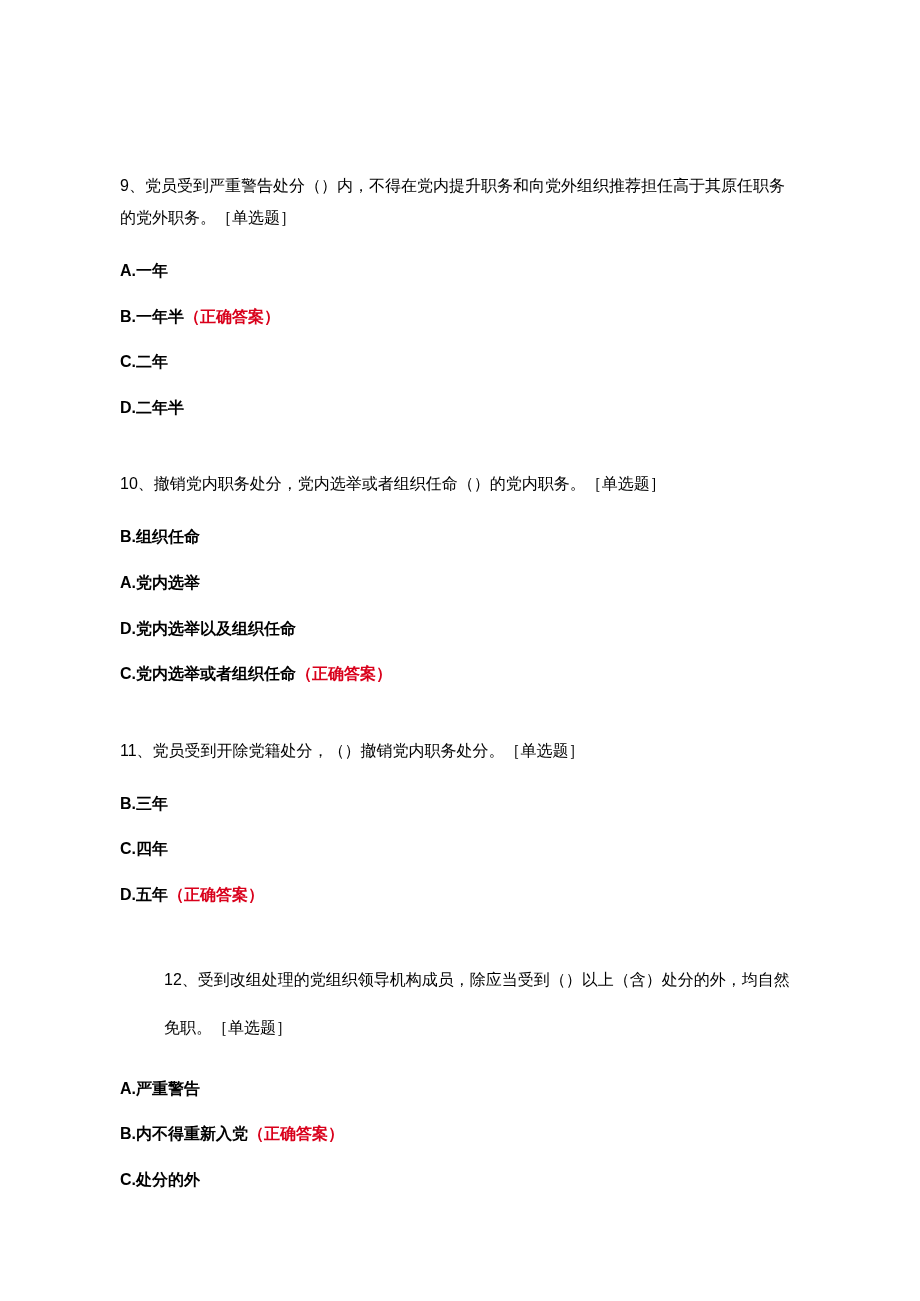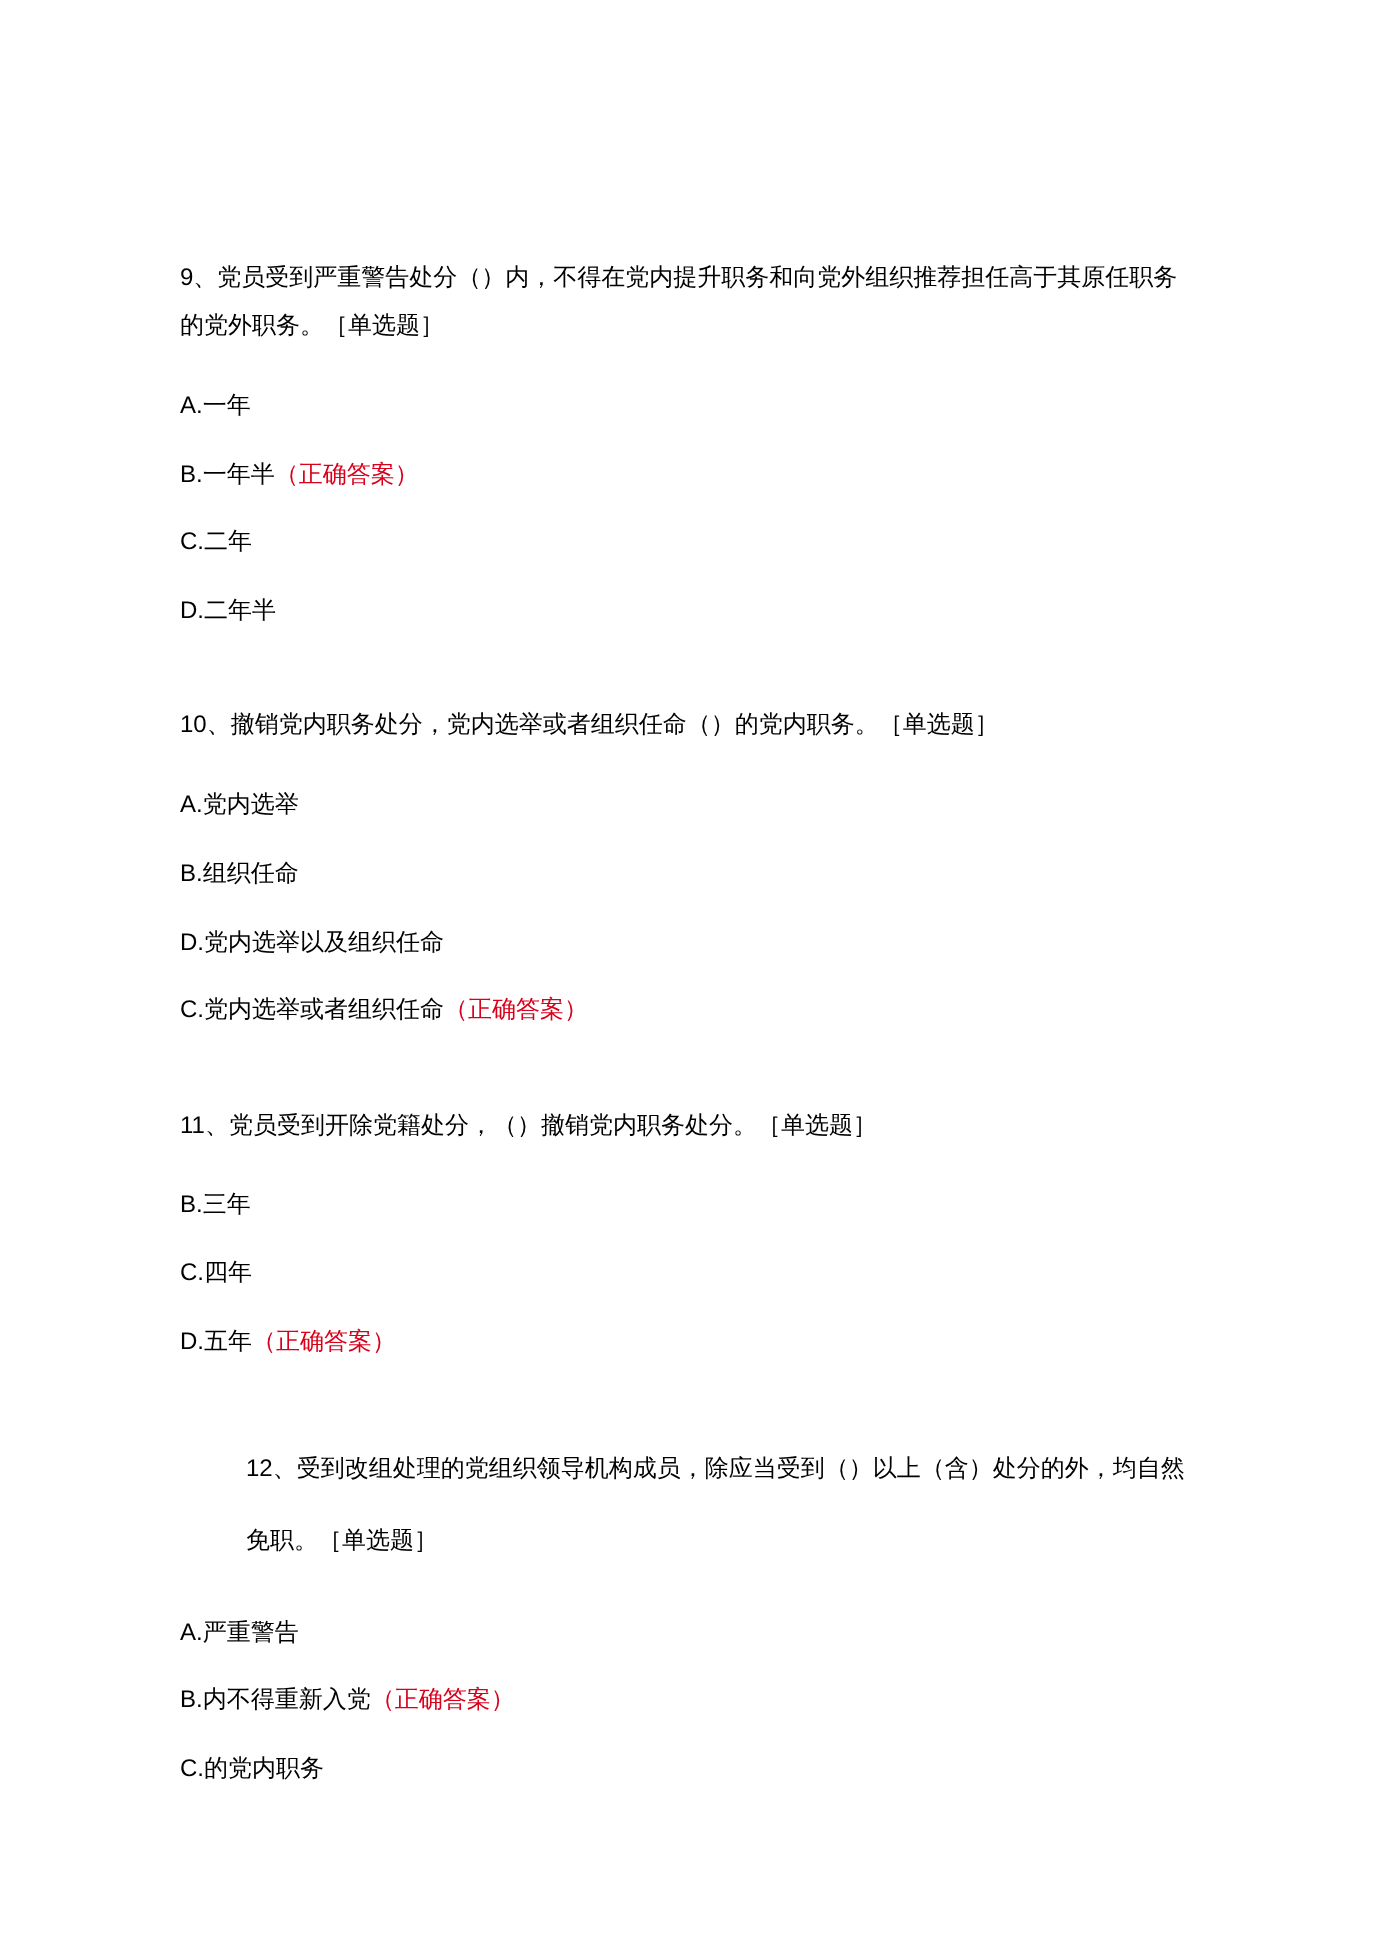--- a/index.html
+++ b/index.html
@@ -17,20 +17,21 @@
   }
   .question-block {
     margin-bottom: 48px;
   }
   .question-text {
     margin-bottom: 24px;
     line-height: 2.0;
   }
   .option {
     margin-bottom: 20px;
+    font-weight: bold;
   }
   .correct {
     color: #d9001b;
   }
 </style>
 </head>
 <body>
 
 <div class="page">
 
@@ -50,24 +51,24 @@
     <div class="option">
       <span>D.</span><span>二年半</span>
     </div>
   </div>
 
   <div class="question-block">
     <div class="question-text">
       <span>10</span><span>、撤销党内职务处分，党内选举或者组织任命（）的党内职务。［单选题］</span>
     </div>
     <div class="option">
-      <span>A.</span><span>党内选举</span>
+      <span>B.</span><span>组织任命</span>
     </div>
     <div class="option">
-      <span>B.</span><span>组织任命</span>
+      <span>A.</span><span>党内选举</span>
     </div>
     <div class="option">
       <span>D.</span><span>党内选举以及组织任命</span>
     </div>
     <div class="option">
       <span>C.</span><span>党内选举或者组织任命</span><span class="correct">（正确答案）</span>
     </div>
   </div>
 
   <div class="question-block">
@@ -89,17 +90,17 @@
     <div class="question-text" style="line-height:3.0;margin-left:44px;">
       <span>12</span><span>、受到改组处理的党组织领导机构成员，除应当受到（）以上（含）处分的外，均自然免职。［单选题］</span>
     </div>
     <div class="option">
       <span>A.</span><span>严重警告</span>
     </div>
     <div class="option">
       <span>B.</span><span>内不得重新入党</span><span class="correct">（正确答案）</span>
     </div>
     <div class="option">
-      <span>C.</span><span>的党内职务</span>
+      <span>C.</span><span>处分的外</span>
     </div>
   </div>
 
 </div>
 
 </body></html>

